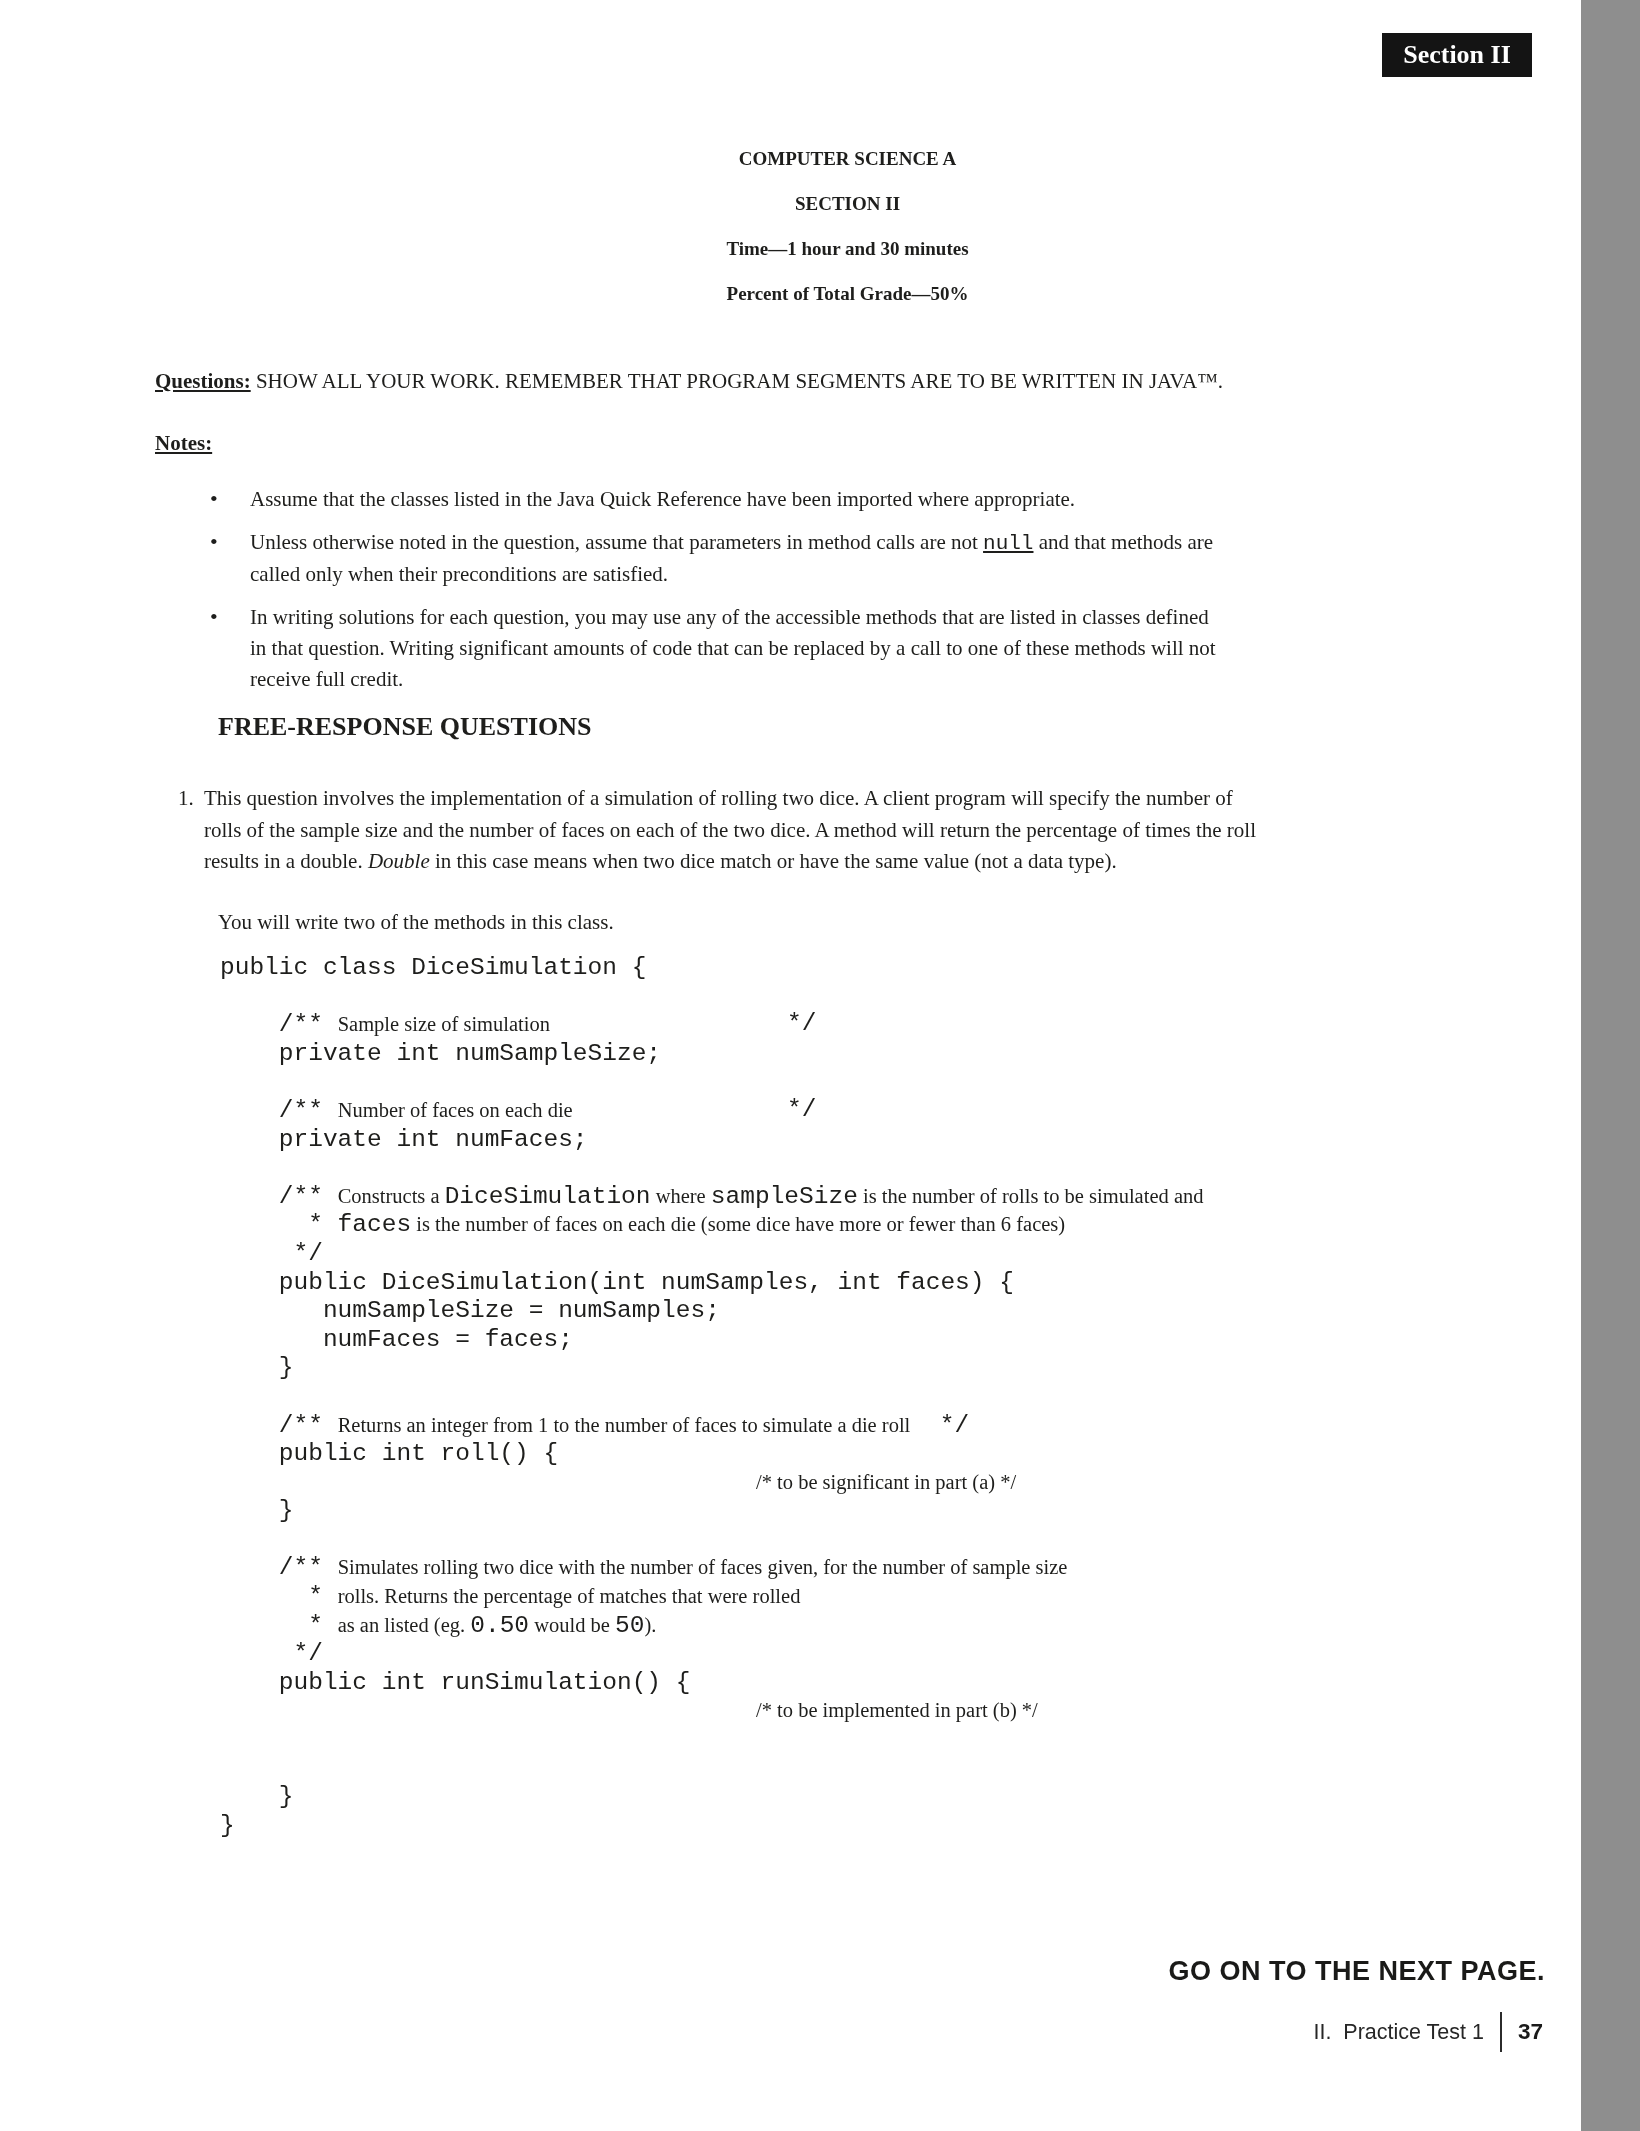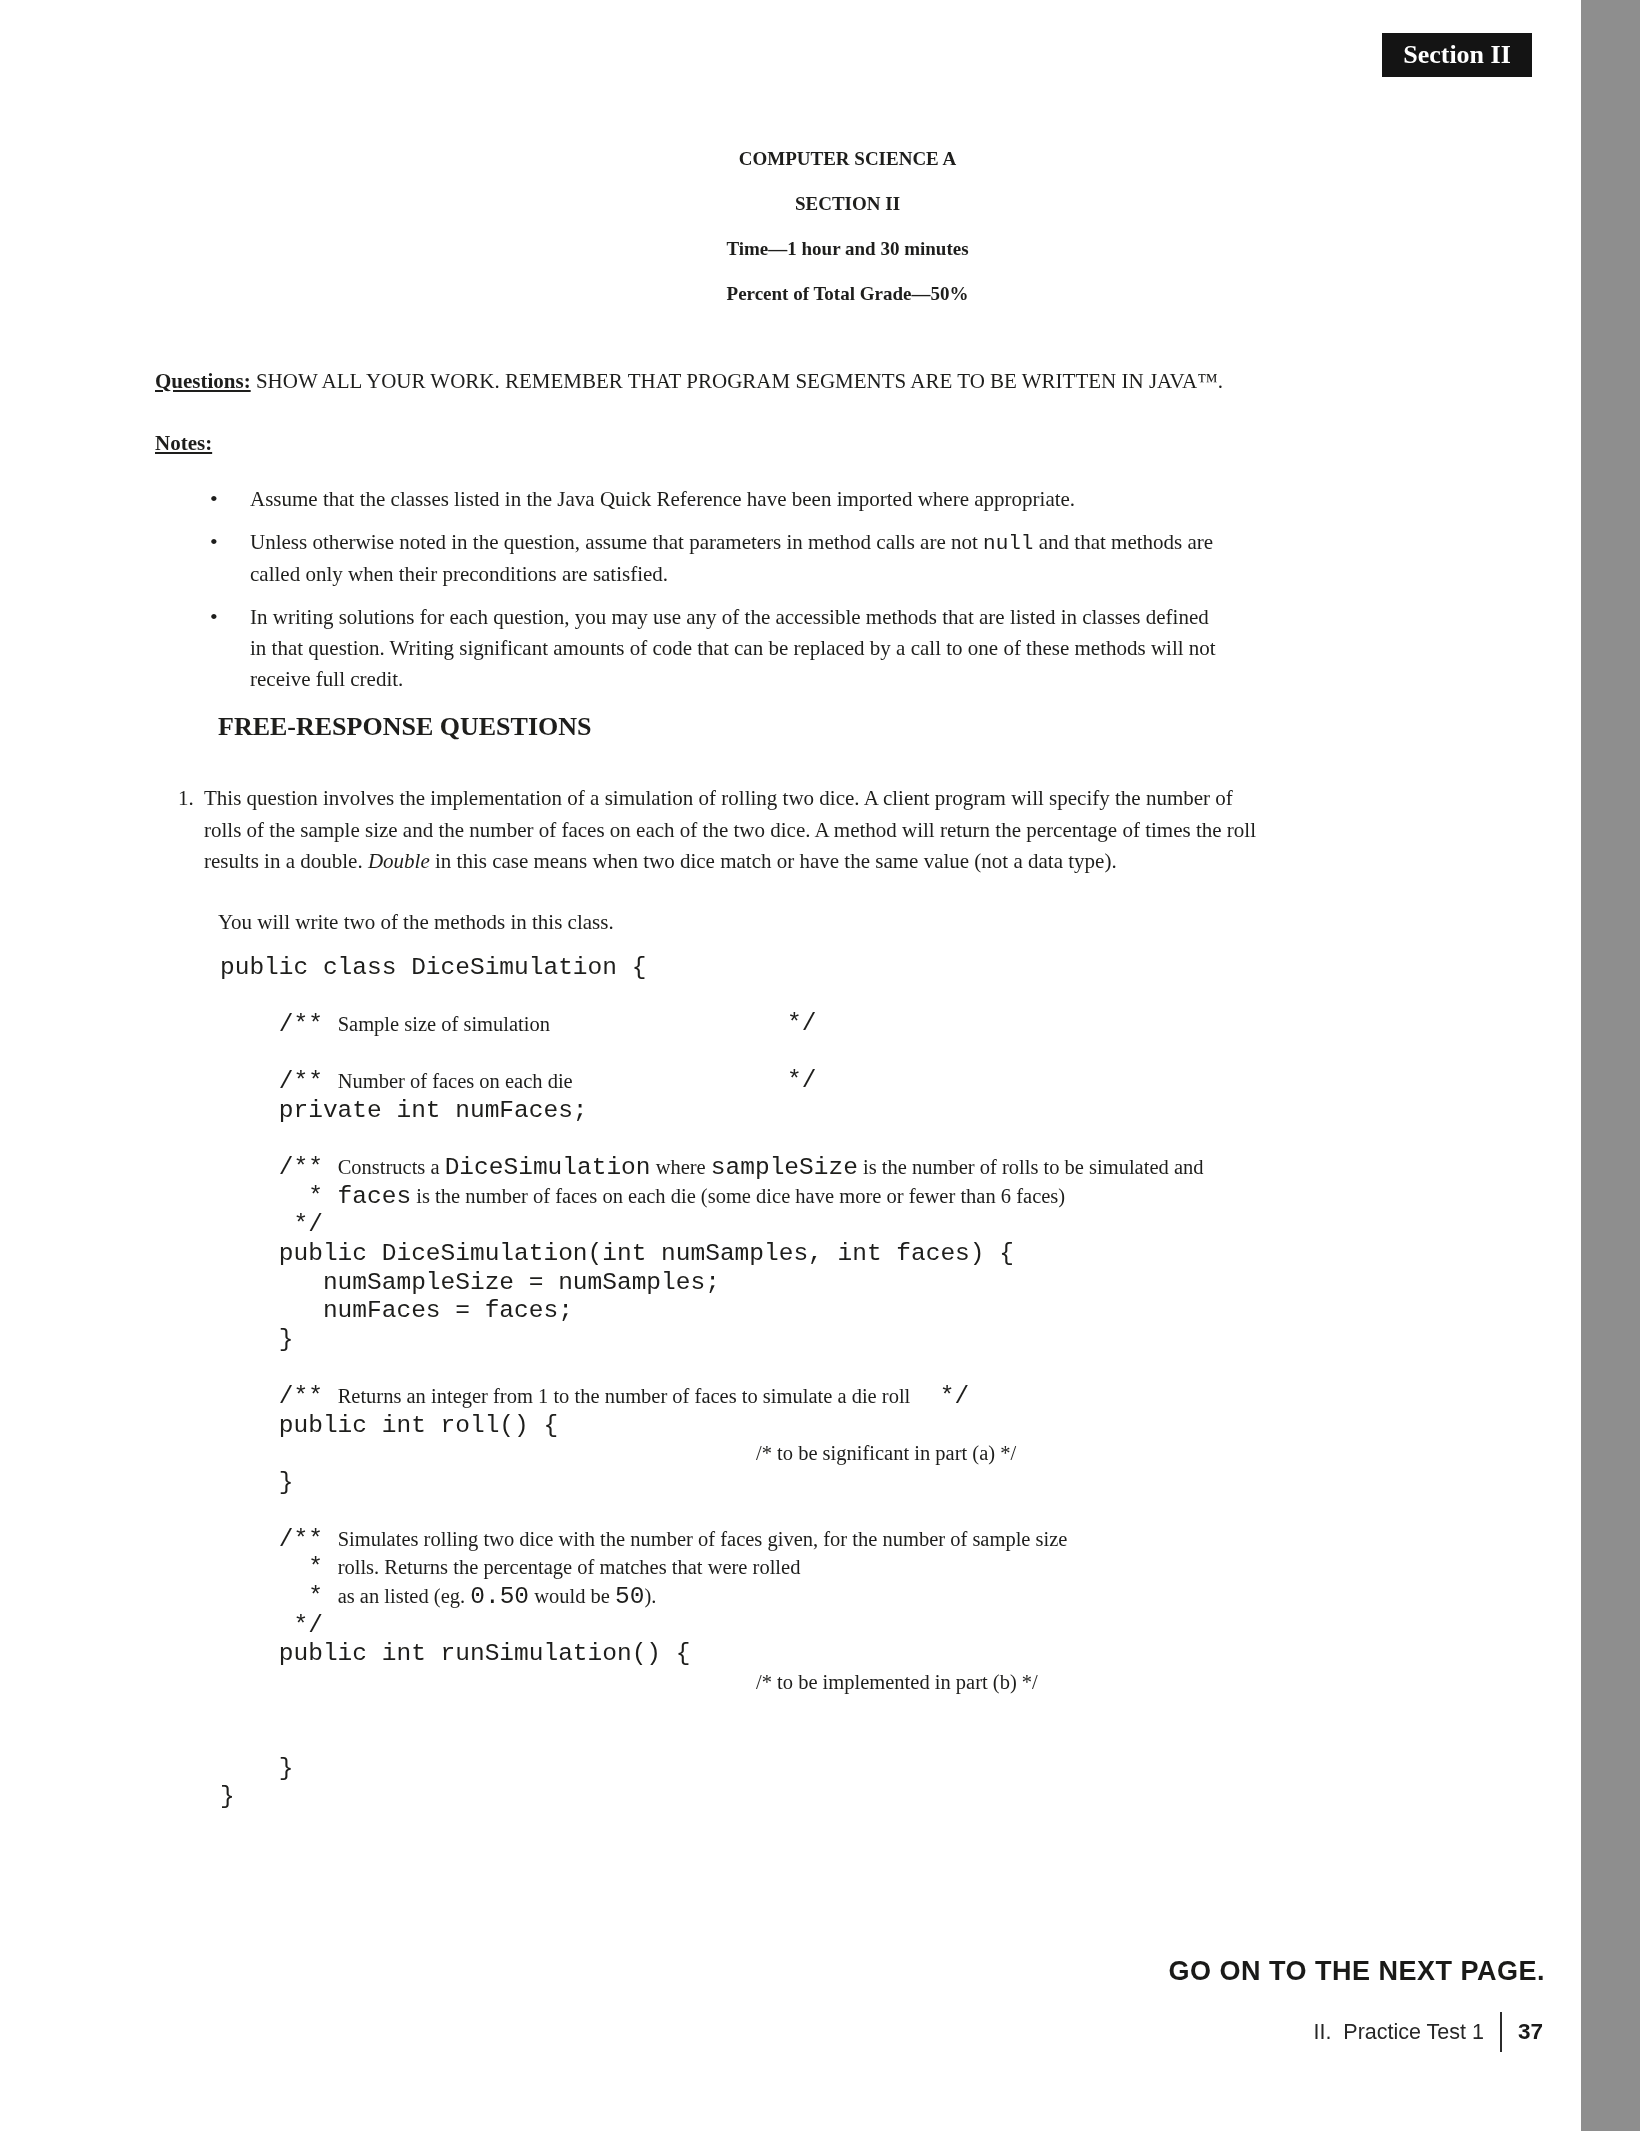--- a/index.html
+++ b/index.html
@@ -26,21 +26,21 @@
   .frq{position:absolute;left:218px;top:712px;font-size:26px;font-weight:bold;}
   .q1{position:absolute;left:204px;top:783px;width:1320px;font-size:21px;line-height:31.5px;}
   .qnum{position:absolute;left:-26px;top:0;}
   .ywrite{position:absolute;left:218px;top:910px;font-size:21px;}
   .code{position:absolute;left:220px;top:952px;font-size:24.5px;}
   .rline{white-space:pre;position:relative;}
   .code .rline{height:28.6px;line-height:28.6px;}
   .cm{font-family:"Liberation Mono",monospace;font-size:24.5px;}
   .cs{font-family:"Liberation Serif",serif;font-size:20.5px;}
   .it{font-style:italic;}
-  .prose .cm{font-size:21px;}
+  .prose .cm{font-size:21px;text-decoration:underline;}
   .prose .cs{font-size:21px;}
   .abs{position:absolute;top:1px;}
   .goon{
     position:absolute;right:95px;top:1956px;
     font-family:"Liberation Sans",sans-serif;font-weight:bold;font-size:27px;
     letter-spacing:0.5px;color:#1a1a18;
   }
   .footer{
     position:absolute;right:97px;top:2012px;display:flex;align-items:center;
     font-family:"Liberation Sans",sans-serif;font-size:21.5px;color:#262626;
@@ -104,20 +104,21 @@
       <div class="rline"><span class="cs">results in a double. </span><span class="cs it">Double</span><span class="cs"> in this case means when two dice match or have the same value (not a data type).</span></div>
     </div>
 </div>
 
 <div class="ywrite">You will write two of the methods in this class.</div>
 
 <div class="code">
     <div class="rline"><span class="cm">public class DiceSimulation {</span></div>
     <div class="rline">&nbsp;</div>
     <div class="rline"><span class="cm">    /** </span><span class="cs">Sample size of simulation</span><span class="cm abs" style="left: 567px;">*/</span></div>
+    <div class="rline"><span class="cm">    private int numSampleSize;</span></div>
     <div class="rline">&nbsp;</div>
     <div class="rline"><span class="cm">    /** </span><span class="cs">Number of faces on each die</span><span class="cm abs" style="left: 567px;">*/</span></div>
     <div class="rline"><span class="cm">    private int numFaces;</span></div>
     <div class="rline">&nbsp;</div>
     <div class="rline"><span class="cm">    /** </span><span class="cs">Constructs a </span><span class="cm">DiceSimulation</span><span class="cs"> where </span><span class="cm">sampleSize</span><span class="cs"> is the number of rolls to be simulated and</span></div>
     <div class="rline"><span class="cm">      * faces</span><span class="cs"> is the number of faces on each die (some dice have more or fewer than 6 faces)</span></div>
     <div class="rline"><span class="cm">     */</span></div>
     <div class="rline"><span class="cm">    public DiceSimulation(int numSamples, int faces) {</span></div>
     <div class="rline"><span class="cm">       numSampleSize = numSamples;</span></div>
     <div class="rline"><span class="cm">       numFaces = faces;</span></div>

